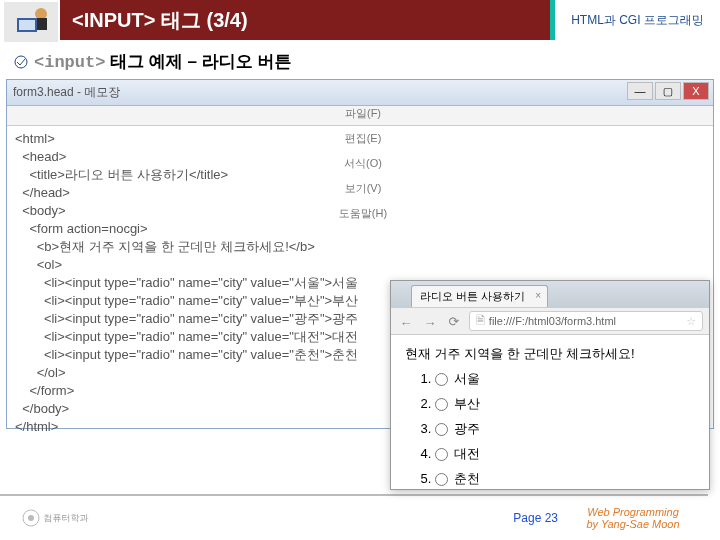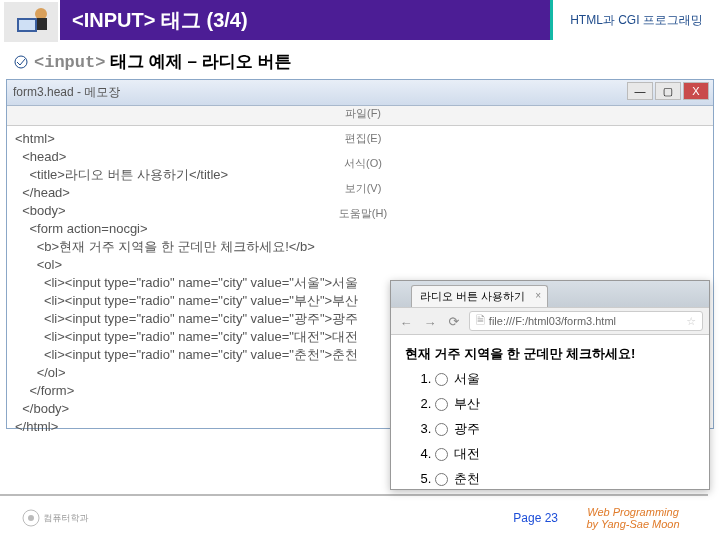--- a/index.html
+++ b/index.html
@@ -1,20 +1,20 @@
 <!DOCTYPE html>
 <html><head>
 <meta charset="utf-8">
 <style>
   * { margin:0; padding:0; box-sizing:border-box; }
   body { width:720px; height:540px; font-family:"Malgun Gothic", Arial, sans-serif; background:#fff; position:relative; overflow:hidden; }
   .header { height:44px; background:#fff; position:relative; }
-  .header-bar { position:absolute; left:60px; top:0; right:0; height:40px; background:#4c1d95; display:flex; align-items:center; padding-left:12px;text-align:right; }
+  .header-bar { position:absolute; left:60px; top:0; right:0; height:40px; background:#7f1d1d; display:flex; align-items:center; padding-left:12px;text-align:right; }
   .header-title { color:#fff; font-size:20px; font-weight:bold; }
-  .header-right { position:absolute; right:0; top:0; width:170px; height:40px; background:#fff; display:flex; align-items:center; justify-content:center; font-size:12px; color:#1e4b8b; border-left:3px solid #14b8a6; }
+  .header-right { position:absolute; right:0; top:0; width:170px; height:40px; background:#fff; display:flex; align-items:center; justify-content:center; font-size:12px; color:#1e4b8b; border-left:5px solid #14b8a6; }
   .logo-box { position:absolute; left:4px; top:2px; width:54px; height:40px; background:#e8e8e8; display:flex; align-items:center; justify-content:center; }
   .logo-box svg { width:40px; height:36px; }
   .subtitle { padding:6px 14px 4px 34px; font-size:17px; position:relative;font-weight:bold; }
   .subtitle-icon { position:absolute; left:14px; top:10px; width:14px; height:14px; }
   .code-text { font-family:"Courier New", monospace; color:#888; }
   .editor { margin:2px 6px 0 6px; border:1px solid #8ba7c7; position:relative; height:350px; background:#fff; }
   .editor-titlebar { height:26px; background:linear-gradient(#e8eef7,#d0dcec); border-bottom:1px solid #a8b8cc; display:flex; align-items:center; padding:0 6px; font-size:12px; position:relative; }
   .editor-title-text { color:#555; }
   .editor-controls { position:absolute; right:4px; top:2px; display:flex; gap:2px; }
   .editor-controls div { width:26px; height:18px; background:#e8e8e8; border:1px solid #bbb; font-size:11px; display:flex; align-items:center; justify-content:center; cursor:pointer; }
@@ -24,21 +24,21 @@
   .browser { position:absolute; right:10px; top:280px; width:320px; height:210px; background:#fff; border:1px solid #999; box-shadow:0 2px 8px rgba(0,0,0,0.25); z-index:5; }
   .browser-tabs { height:26px; background:linear-gradient(#d8dfe6,#c6ced6); display:flex; align-items:flex-end; padding-left:20px; }
   .browser-tab { background:#f5f5f5; border:1px solid #aaa; border-bottom:none; padding:3px 22px 3px 8px; font-size:11px; border-radius:3px 3px 0 0; position:relative; }
   .browser-tab .tab-close { position:absolute; right:6px; top:4px; font-size:10px; color:#888; cursor:pointer; }
   .browser-addr { height:28px; background:#f0f0f0; border-top:1px solid #ccc; border-bottom:1px solid #ccc; display:flex; align-items:center; padding:0 6px; gap:6px; }
   .nav-btn { width:18px; height:18px; display:flex; align-items:center; justify-content:center; color:#888; font-size:13px; cursor:pointer; }
   .addr-box { flex:1; height:20px; background:#fff; border:1px solid #ccc; border-radius:3px; display:flex; align-items:center; padding:0 6px; font-size:11px; color:#666; }
   .addr-box .doc-ic { margin-right:4px; color:#999; }
   .addr-box .star-ic { margin-left:auto; color:#ccc; }
   .browser-page { padding:10px 14px; font-size:13px; }
-  .page-heading { font-weight:bold; margin-bottom:0; }
+  .page-heading { font-weight:normal; margin-bottom:0; }
   .page-list { list-style:decimal; padding-left:30px; font-size:13px; }
   .page-list li { margin:7px 0; }
   .page-list input { vertical-align:middle; margin-right:6px; }
   .footer { position:absolute; bottom:0; left:0; right:12px; height:46px; border-top:2px solid #bbb; display:flex; align-items:center; background:#fff; }
   .footer-logo { width:110px; display:flex; align-items:center; justify-content:center; font-size:9px; color:#999; gap:4px; }
   .footer-page { flex:1; text-align:right; font-size:12px; color:#1d4ed8; }
   .footer-right { width:150px; text-align:center; font-size:11px; font-style:italic; color:#e07b2a; line-height:12px; }
 </style>
 </head>
 <body>

